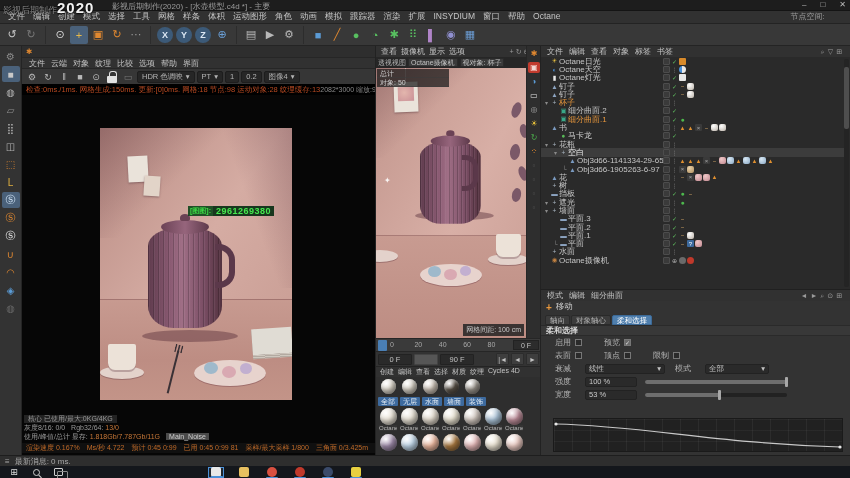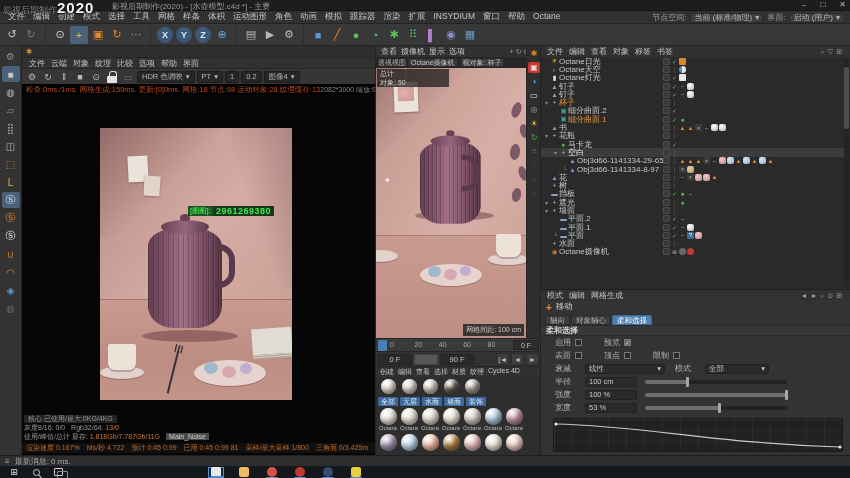--- a/index.html
+++ b/index.html
@@ -9,21 +9,21 @@
 
 .titlebar{position:absolute;left:0;top:0;width:850px;height:11px;background:#1d1d1d;border-bottom:1px solid #141414;}
 .title-text{position:absolute;left:112px;top:1px;font-size:8px;color:#9a9a9a;white-space:nowrap;}
 .winbtns{position:absolute;right:4px;top:0;display:flex;gap:14px;font-size:8px;color:#bbb;}
 .winbtns span{cursor:default;}
 .watermark{position:absolute;left:3px;top:-1px;z-index:60;pointer-events:none;white-space:nowrap;}
 .wm-pre{font-size:9px;color:rgba(220,220,220,.55);text-shadow:0 0 2px #000;}
 .wm-year{font-size:15px;font-weight:bold;color:#f2f2f2;text-shadow:0 1px 2px #000;letter-spacing:1px;}
 .menubar{position:absolute;left:0;top:11px;width:850px;height:13px;background:#313131;border-bottom:1px solid #232323;display:flex;align-items:center;padding-left:4px;}
 .menu-item{font-size:8.5px;color:#c4c4c4;padding:0 4px;white-space:nowrap;}
-.mb-right{position:absolute;right:6px;top:0;height:13px;display:flex;align-items:center;gap:4px;font-size:8px;color:#9a9a9a;}
+.mb-right{position:absolute;right:6px;top:0;height:13px;display:flex;align-items:center;gap:4px;font-size:8px;color:#9a9a9a;flex-direction:column;}
 .mb-combo{background:#3d3d3d;border:1px solid #2a2a2a;border-radius:2px;padding:0 3px;height:10px;line-height:9px;color:#b5b5b5;display:flex;align-items:center;gap:3px;}
 .toolbar{position:absolute;left:0;top:24px;width:850px;height:22px;background:#383838;border-bottom:1px solid #242424;display:flex;align-items:center;padding-left:3px;gap:1px;}
 .tb-tile{width:18px;height:18px;border-radius:2px;display:flex;align-items:center;justify-content:center;font-size:11px;}
 .tb-tile.sel{background:#4a617a;border:1px solid #5e7priesterfa;}
 .tb-tile.sel{background:#4a617a;}
 .tb-sep{width:5px;height:18px;border-right:1px solid #2c2c2c;margin-right:4px;}
 .tb-axis{width:16px;height:16px;border-radius:8px;background:#3c5a78;color:#dce8f4;font-size:9px;font-weight:bold;display:flex;align-items:center;justify-content:center;margin:0 1px;}
 
 
 .modestrip{position:absolute;left:0;top:46px;width:22px;height:409px;background:#333;border-right:1px solid #242424;display:flex;flex-direction:column;align-items:center;padding-top:2px;gap:2px;}
@@ -676,36 +676,36 @@
             <span class="tg tg-vis"></span>
             <span class="tg tg-dots">⋮</span>
             <span class="tg tg-warn">▲</span>
             <span class="tg tg-warn">▲</span>
             <span class="tg tg-xx">×</span>
             <span class="tg tg-spline">~</span>
             <span class="tg tg-texw"></span>
             <span class="tg tg-texw"></span>
           </span>
         </div>
+        <div class="trow" style="padding-left: 11px;">
+          <span class="exp"></span>
+          <span class="oicon" style="color: rgb(88, 184, 88);">●</span>
+          <span class="olabel">马卡龙</span>
+          <span class="ttags">
+            <span class="tg tg-vis"></span>
+            <span class="tg tg-check">✓</span>
+          </span>
+        </div>
         <div class="trow" style="padding-left: 2px;">
           <span class="exp">▾</span>
           <span class="oicon" style="color: rgb(168, 180, 192);">+</span>
           <span class="olabel">花瓶</span>
           <span class="ttags">
             <span class="tg tg-vis"></span>
             <span class="tg tg-dots">⋮</span>
-          </span>
-        </div>
-        <div class="trow" style="padding-left: 11px;">
-          <span class="exp"></span>
-          <span class="oicon" style="color: rgb(88, 184, 88);">●</span>
-          <span class="olabel">马卡龙</span>
-          <span class="ttags">
-            <span class="tg tg-vis"></span>
-            <span class="tg tg-check">✓</span>
           </span>
         </div>
         <div class="trow sel-row" style="padding-left: 11px;">
           <span class="exp">▾</span>
           <span class="oicon" style="color: rgb(168, 180, 192);">+</span>
           <span class="olabel">空白</span>
           <span class="ttags">
             <span class="tg tg-vis"></span>
             <span class="tg tg-dots">⋮</span>
           </span>
@@ -727,21 +727,21 @@
             <span class="tg tg-warn">▲</span>
             <span class="tg tg-texb"></span>
             <span class="tg tg-warn">▲</span>
             <span class="tg tg-texb"></span>
             <span class="tg tg-warn">▲</span>
           </span>
         </div>
         <div class="trow" style="padding-left: 20px;">
           <span class="exp">└</span>
           <span class="oicon" style="color: rgb(122, 154, 192);">▲</span>
-          <span class="olabel">Obj3d66-1141334-8-97</span>
+          <span class="olabel">Obj3d66-1905263-6-97</span>
           <span class="ttags">
             <span class="tg tg-vis"></span>
             <span class="tg tg-dots">⋮</span>
             <span class="tg tg-xx">×</span>
             <span class="tg tg-text2"></span>
           </span>
         </div>
         <div class="trow" style="padding-left: 2px;">
           <span class="exp"></span>
           <span class="oicon" style="color: rgb(122, 154, 192);">▲</span>
@@ -791,20 +791,30 @@
           <span class="oicon" style="color: rgb(168, 180, 192);">+</span>
           <span class="olabel">墙面</span>
           <span class="ttags">
             <span class="tg tg-vis"></span>
             <span class="tg tg-dots">⋮</span>
           </span>
         </div>
         <div class="trow" style="padding-left: 11px;">
           <span class="exp"></span>
           <span class="oicon" style="color: rgb(140, 163, 192);">▬</span>
+          <span class="olabel">平面.3</span>
+          <span class="ttags">
+            <span class="tg tg-vis"></span>
+            <span class="tg tg-check">✓</span>
+            <span class="tg tg-spline">~</span>
+          </span>
+        </div>
+        <div class="trow" style="padding-left: 11px;">
+          <span class="exp"></span>
+          <span class="oicon" style="color: rgb(140, 163, 192);">▬</span>
           <span class="olabel">平面.2</span>
           <span class="ttags">
             <span class="tg tg-vis"></span>
             <span class="tg tg-check">✓</span>
             <span class="tg tg-spline">~</span>
           </span>
         </div>
         <div class="trow" style="padding-left: 11px;">
           <span class="exp"></span>
           <span class="oicon" style="color: rgb(140, 163, 192);">▬</span>
@@ -852,21 +862,21 @@
     <div class="om-scroll">
         <div class="om-thumb"></div>
       </div>
   </div>
 
   <div class="am">
     <div class="am-menu">
       <span id="am-menu" style="display:flex;">
           <span class="menu-item">模式</span>
           <span class="menu-item">编辑</span>
-          <span class="menu-item">网格生成</span>
+          <span class="menu-item">细分曲面</span>
         </span>
       <span class="om-right" id="am-right">
           <span>◄</span>
           <span>►</span>
           <span>⌕</span>
           <span>⊙</span>
           <span>⊞</span>
         </span>
     </div>
     <div class="am-tool">
@@ -909,28 +919,20 @@
           <span>线性</span>
           <span>▾</span>
         </span>
         <span class="sl-label">模式</span>
         <span class="dd" style="width: 64px;">
           <span>全部</span>
           <span>▾</span>
         </span>
       </div>
     <div id="sliders">
-        <div class="am-row">
-          <span class="sl-label">半径</span>
-          <span class="valbox">100 cm</span>
-          <span class="track">
-            <span class="fill" style="width: 30%;"></span>
-            <span class="handle" style="left: calc(30% - 2px);"></span>
-          </span>
-        </div>
         <div class="am-row">
           <span class="sl-label">强度</span>
           <span class="valbox">100 %</span>
           <span class="track">
             <span class="fill" style="width: 100%;"></span>
             <span class="handle" style="left: calc(100% - 2px);"></span>
           </span>
         </div>
         <div class="am-row">
           <span class="sl-label">宽度</span>

